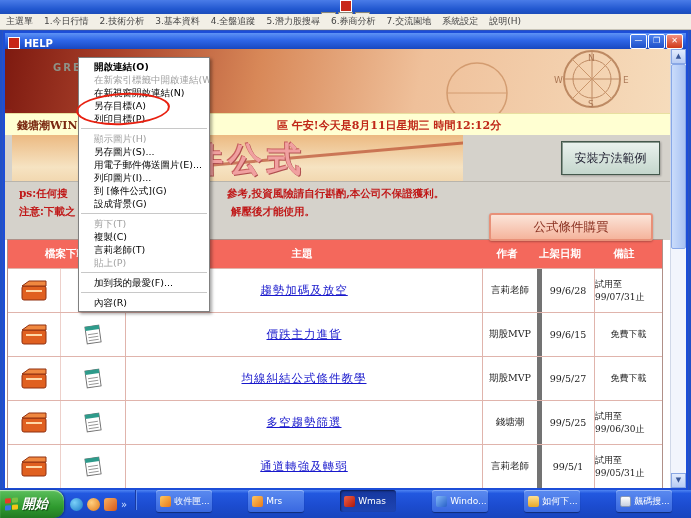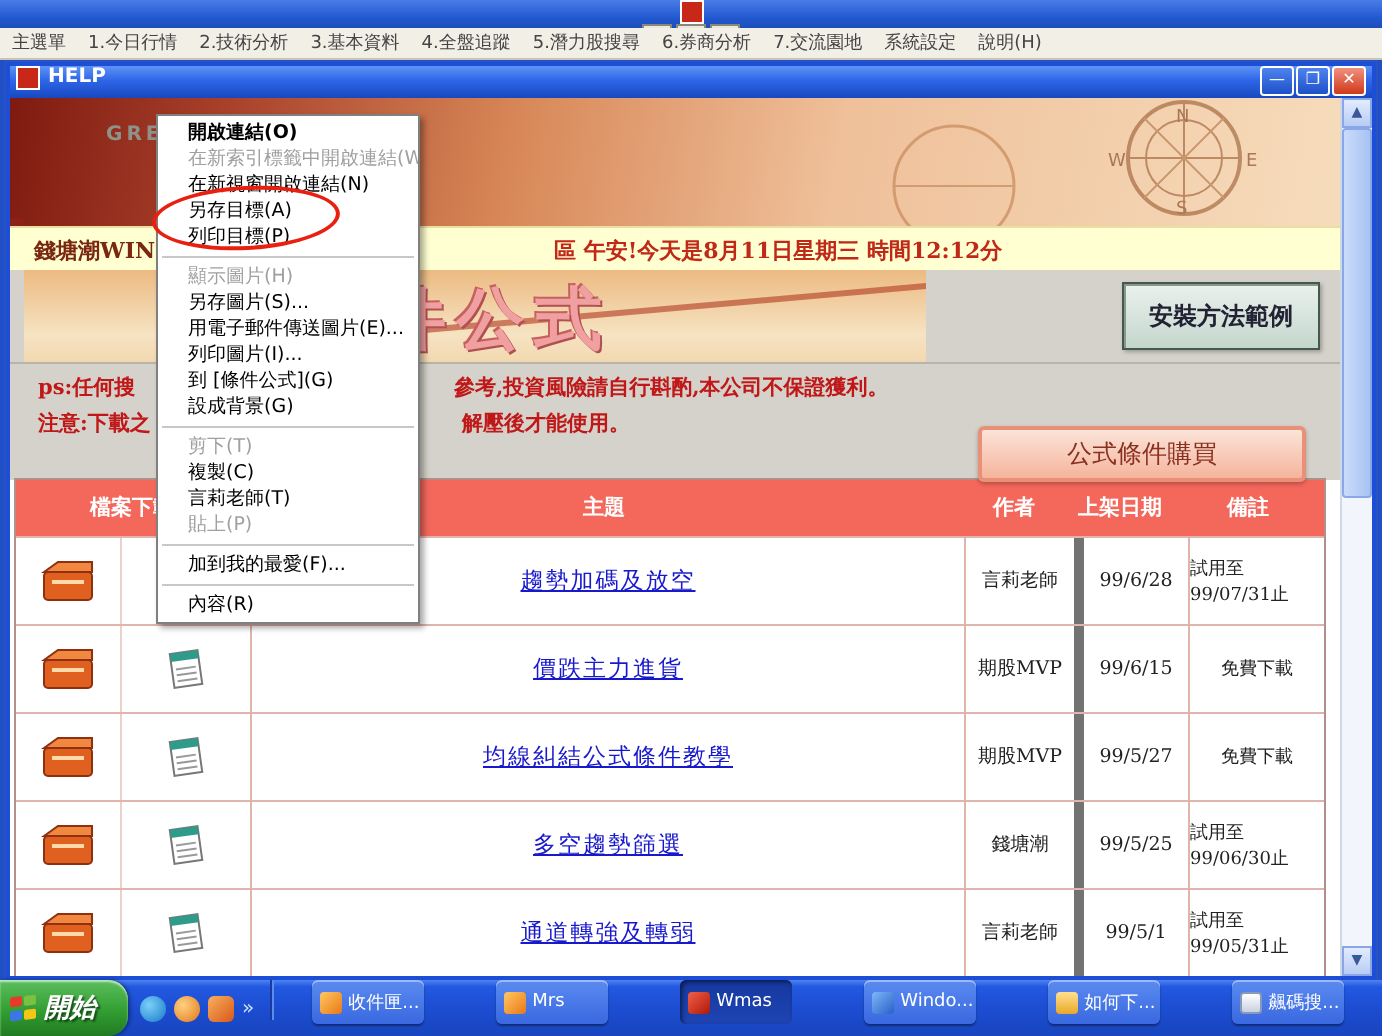--- a/index.html
+++ b/index.html
@@ -18,21 +18,21 @@
   .main-menubar{position:absolute;top:14px;left:0;right:0;height:15px;background:#F2EFE6;
     border-bottom:1px solid #C8C4B8;display:flex;align-items:center;gap:11px;
     padding:0 6px;font-size:9px;color:#444;z-index:5;white-space:nowrap;}
   .main-menubar span{cursor:default;}
   .main-client{position:absolute;top:29px;left:0;right:0;bottom:28px;background:#2A52C0;
     border-left:2px solid #2050C8;border-right:2px solid #2050C8;}
   
   .help-window{position:absolute;top:2px;left:1px;right:1px;bottom:0;
     border:2px solid #1C4ED8;background:#fff;}
   .help-titlebar{height:16px;background:linear-gradient(180deg,#5E93F5,#2E66E8 45%,#1848C0);
-    display:flex;align-items:flex-start;padding:0 3px;}
+    display:flex;align-items:flex-end;padding:0 3px;}
   .help-title{color:#fff;font-weight:bold;font-size:10px;margin-left:4px;flex:1;}
   .hbtn{width:15px;height:13px;border:1px solid #fff;border-radius:2px;margin-left:1px;
     font-size:8px;color:#fff;text-align:center;line-height:11px;flex:none;}
   .hbtn.b-min,.hbtn.b-max{background:linear-gradient(180deg,#4E83F0,#1E50C8);}
   .hbtn.b-close{background:linear-gradient(180deg,#F09080,#D03818);}
   .help-content{position:absolute;left:0;right:0;top:16px;bottom:0;overflow:hidden;background:#fff;}
   
   .banner{position:absolute;left:0;right:15px;top:0;height:64px;
     background:linear-gradient(100deg,#7E1A10 0%,#A8402A 16%,#D88858 38%,#EFC09A 62%,#F6DCBC 100%);}
   .brand-text{position:absolute;left:48px;top:13px;color:#8E9288;font-size:10px;
@@ -50,21 +50,21 @@
   .band-gold{position:absolute;left:7px;top:0;width:451px;height:46px;overflow:hidden;
     background:linear-gradient(180deg,#ECBA82,#F6E3C2 70%,#F2D8B0);}
   .band-streak{position:absolute;left:180px;top:18px;width:280px;height:3px;background:#B03820;
     transform:rotate(-5deg);opacity:.6;}
   .big-title{position:absolute;left:138px;top:2px;font-size:34px;font-weight:bold;
     color:#F0A0A0;letter-spacing:5px;font-family:"DejaVu Serif",serif;
     text-shadow:1px 1px 0 #B05050,-1px -1px 0 #C86060;}
   .install-btn{position:absolute;left:556px;top:6px;width:97px;height:32px;
     background:linear-gradient(180deg,#EAF2EE,#C4D6CC);border:1px solid #44584C;
     box-shadow:1px 1px 0 #88988E inset,1px 1px 2px #0004;display:flex;align-items:center;
-    justify-content:center;font-size:12px;color:#223;cursor:pointer;font-weight:bold;}
+    justify-content:center;font-size:12px;color:#223;cursor:pointer;}
   
   .notice{position:absolute;left:0;right:15px;top:132px;height:58px;background:#D5D2CB;
     border-top:1px solid #B8B4AC;font-family:"DejaVu Serif",serif;}
   .ntext{position:absolute;font-size:10.5px;font-weight:bold;color:#C01818;white-space:nowrap;}
   .n1l{left:14px;top:5px;} .n1r{left:222px;top:5px;}
   .n2l{left:14px;top:23px;} .n2r{left:226px;top:23px;}
   .buy-btn{position:absolute;left:484px;top:164px;width:160px;height:24px;border-radius:3px;
     background:linear-gradient(180deg,#FBE4D8,#F5B49C);border:2px solid #E89078;
     color:#8A3020;font-size:12.5px;display:flex;align-items:center;justify-content:center;
     box-shadow:0 1px 2px #0004;cursor:pointer;z-index:2;}

